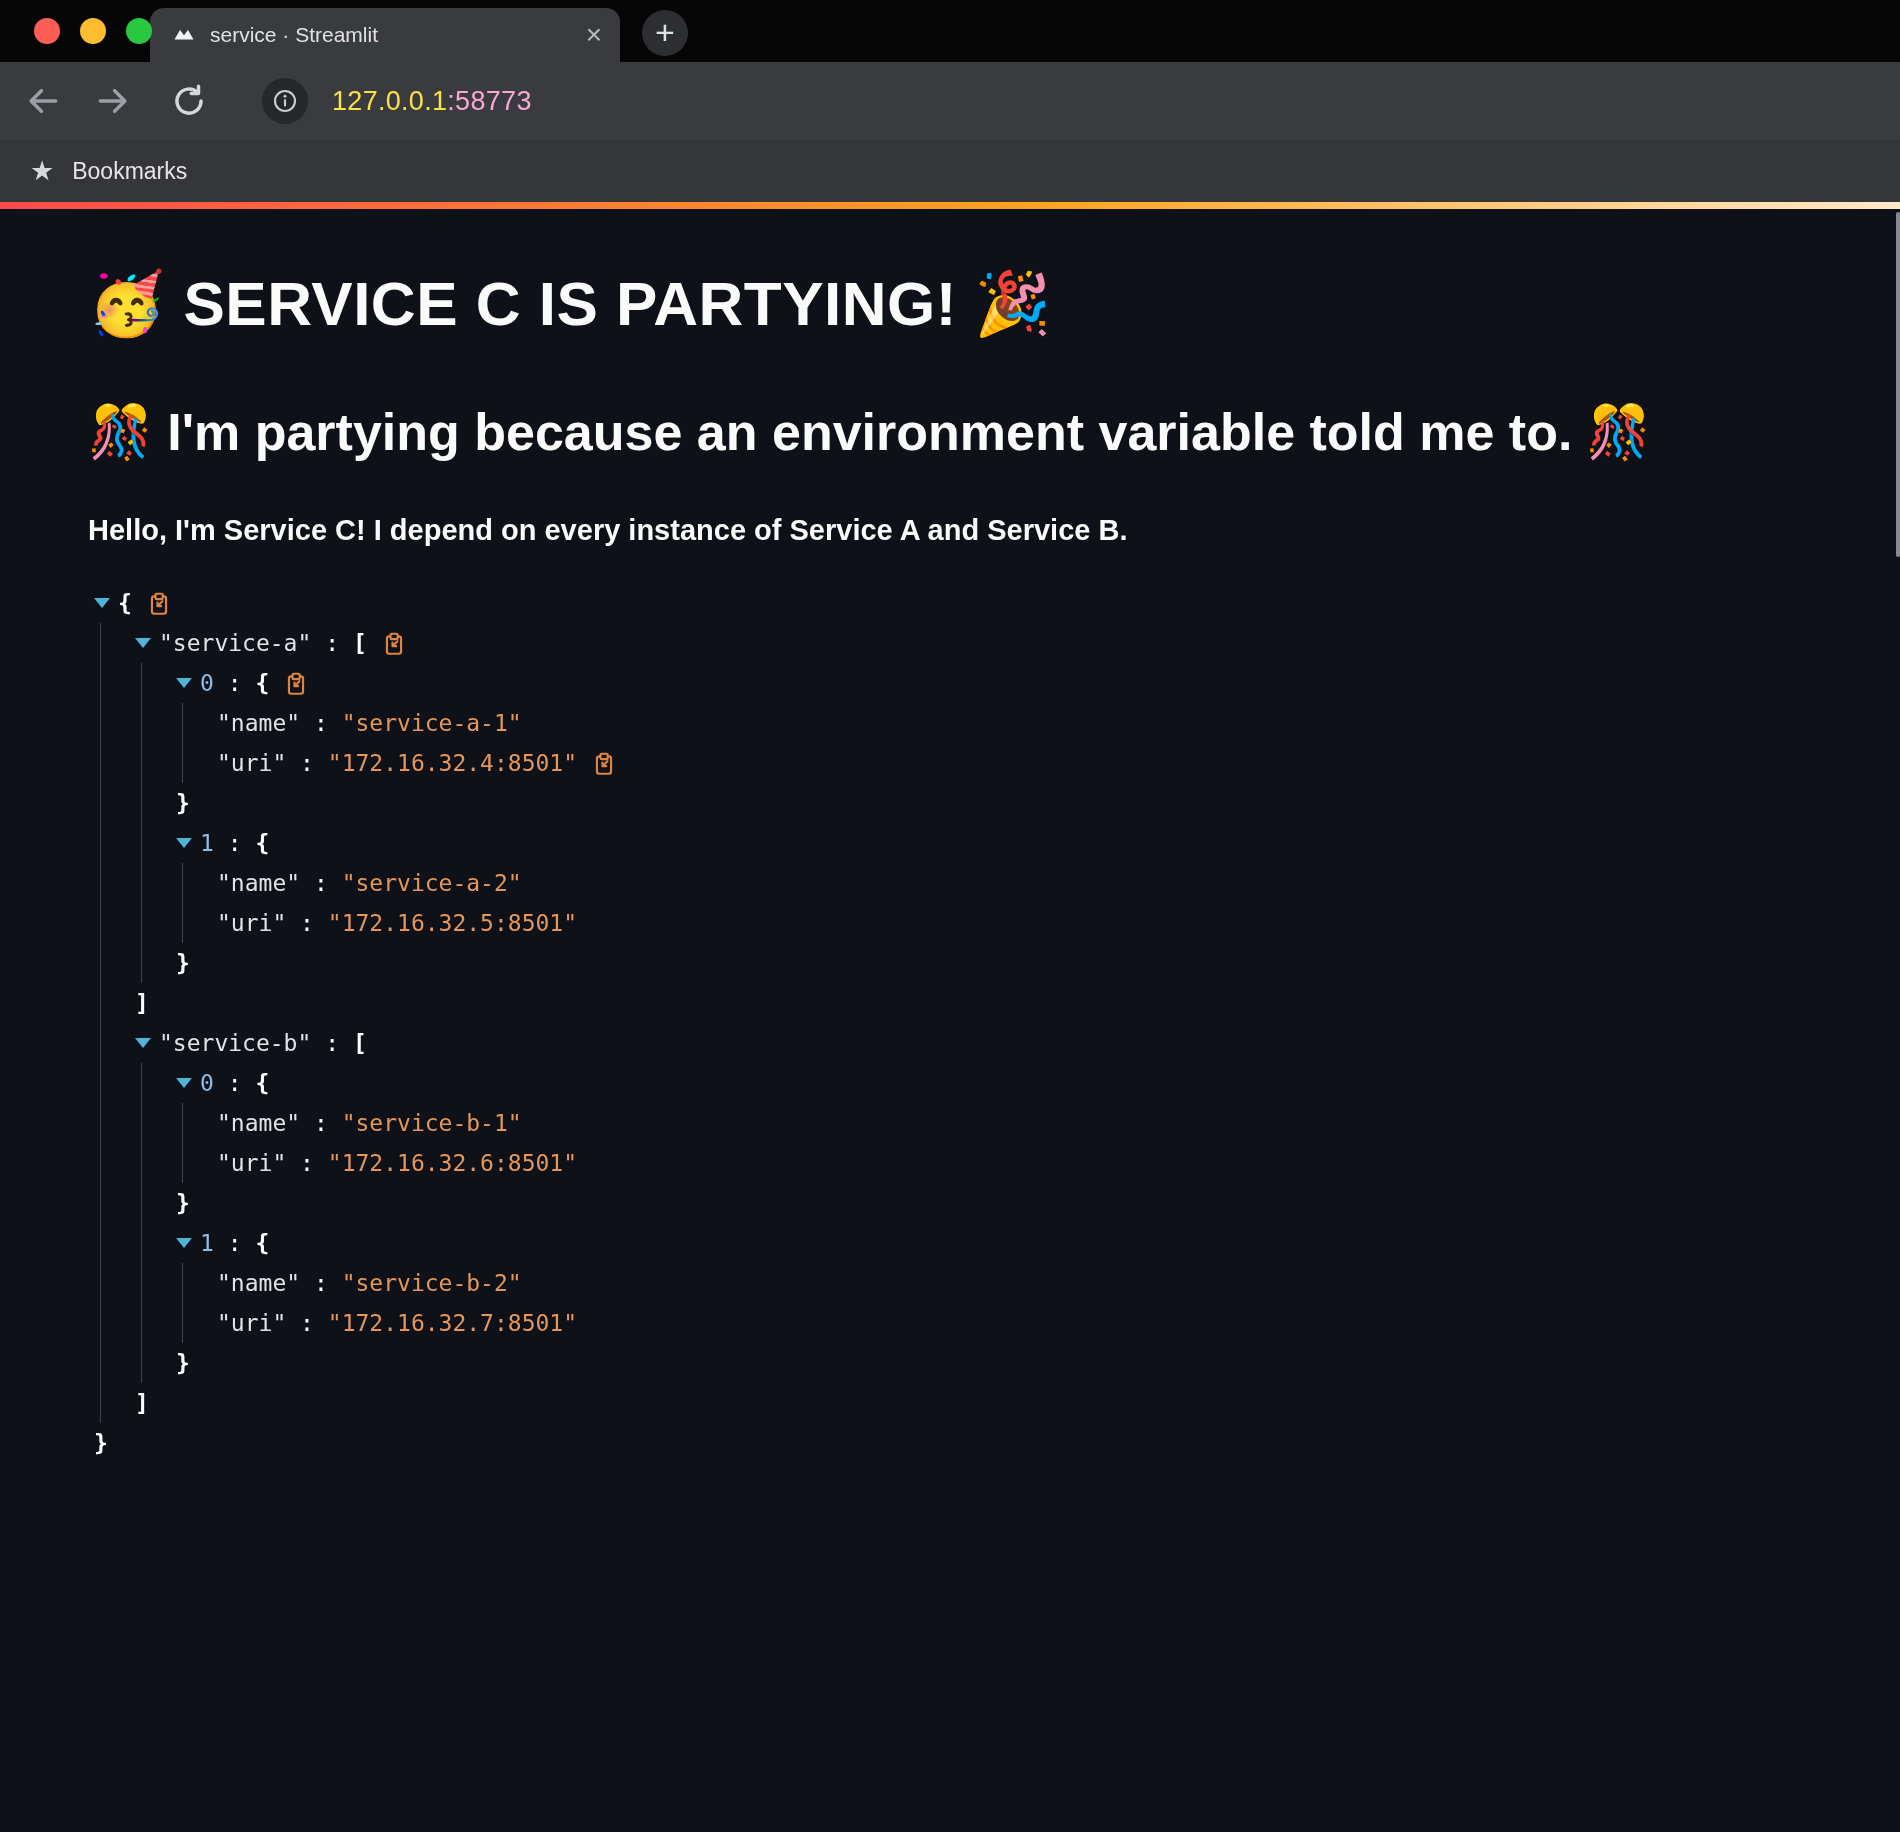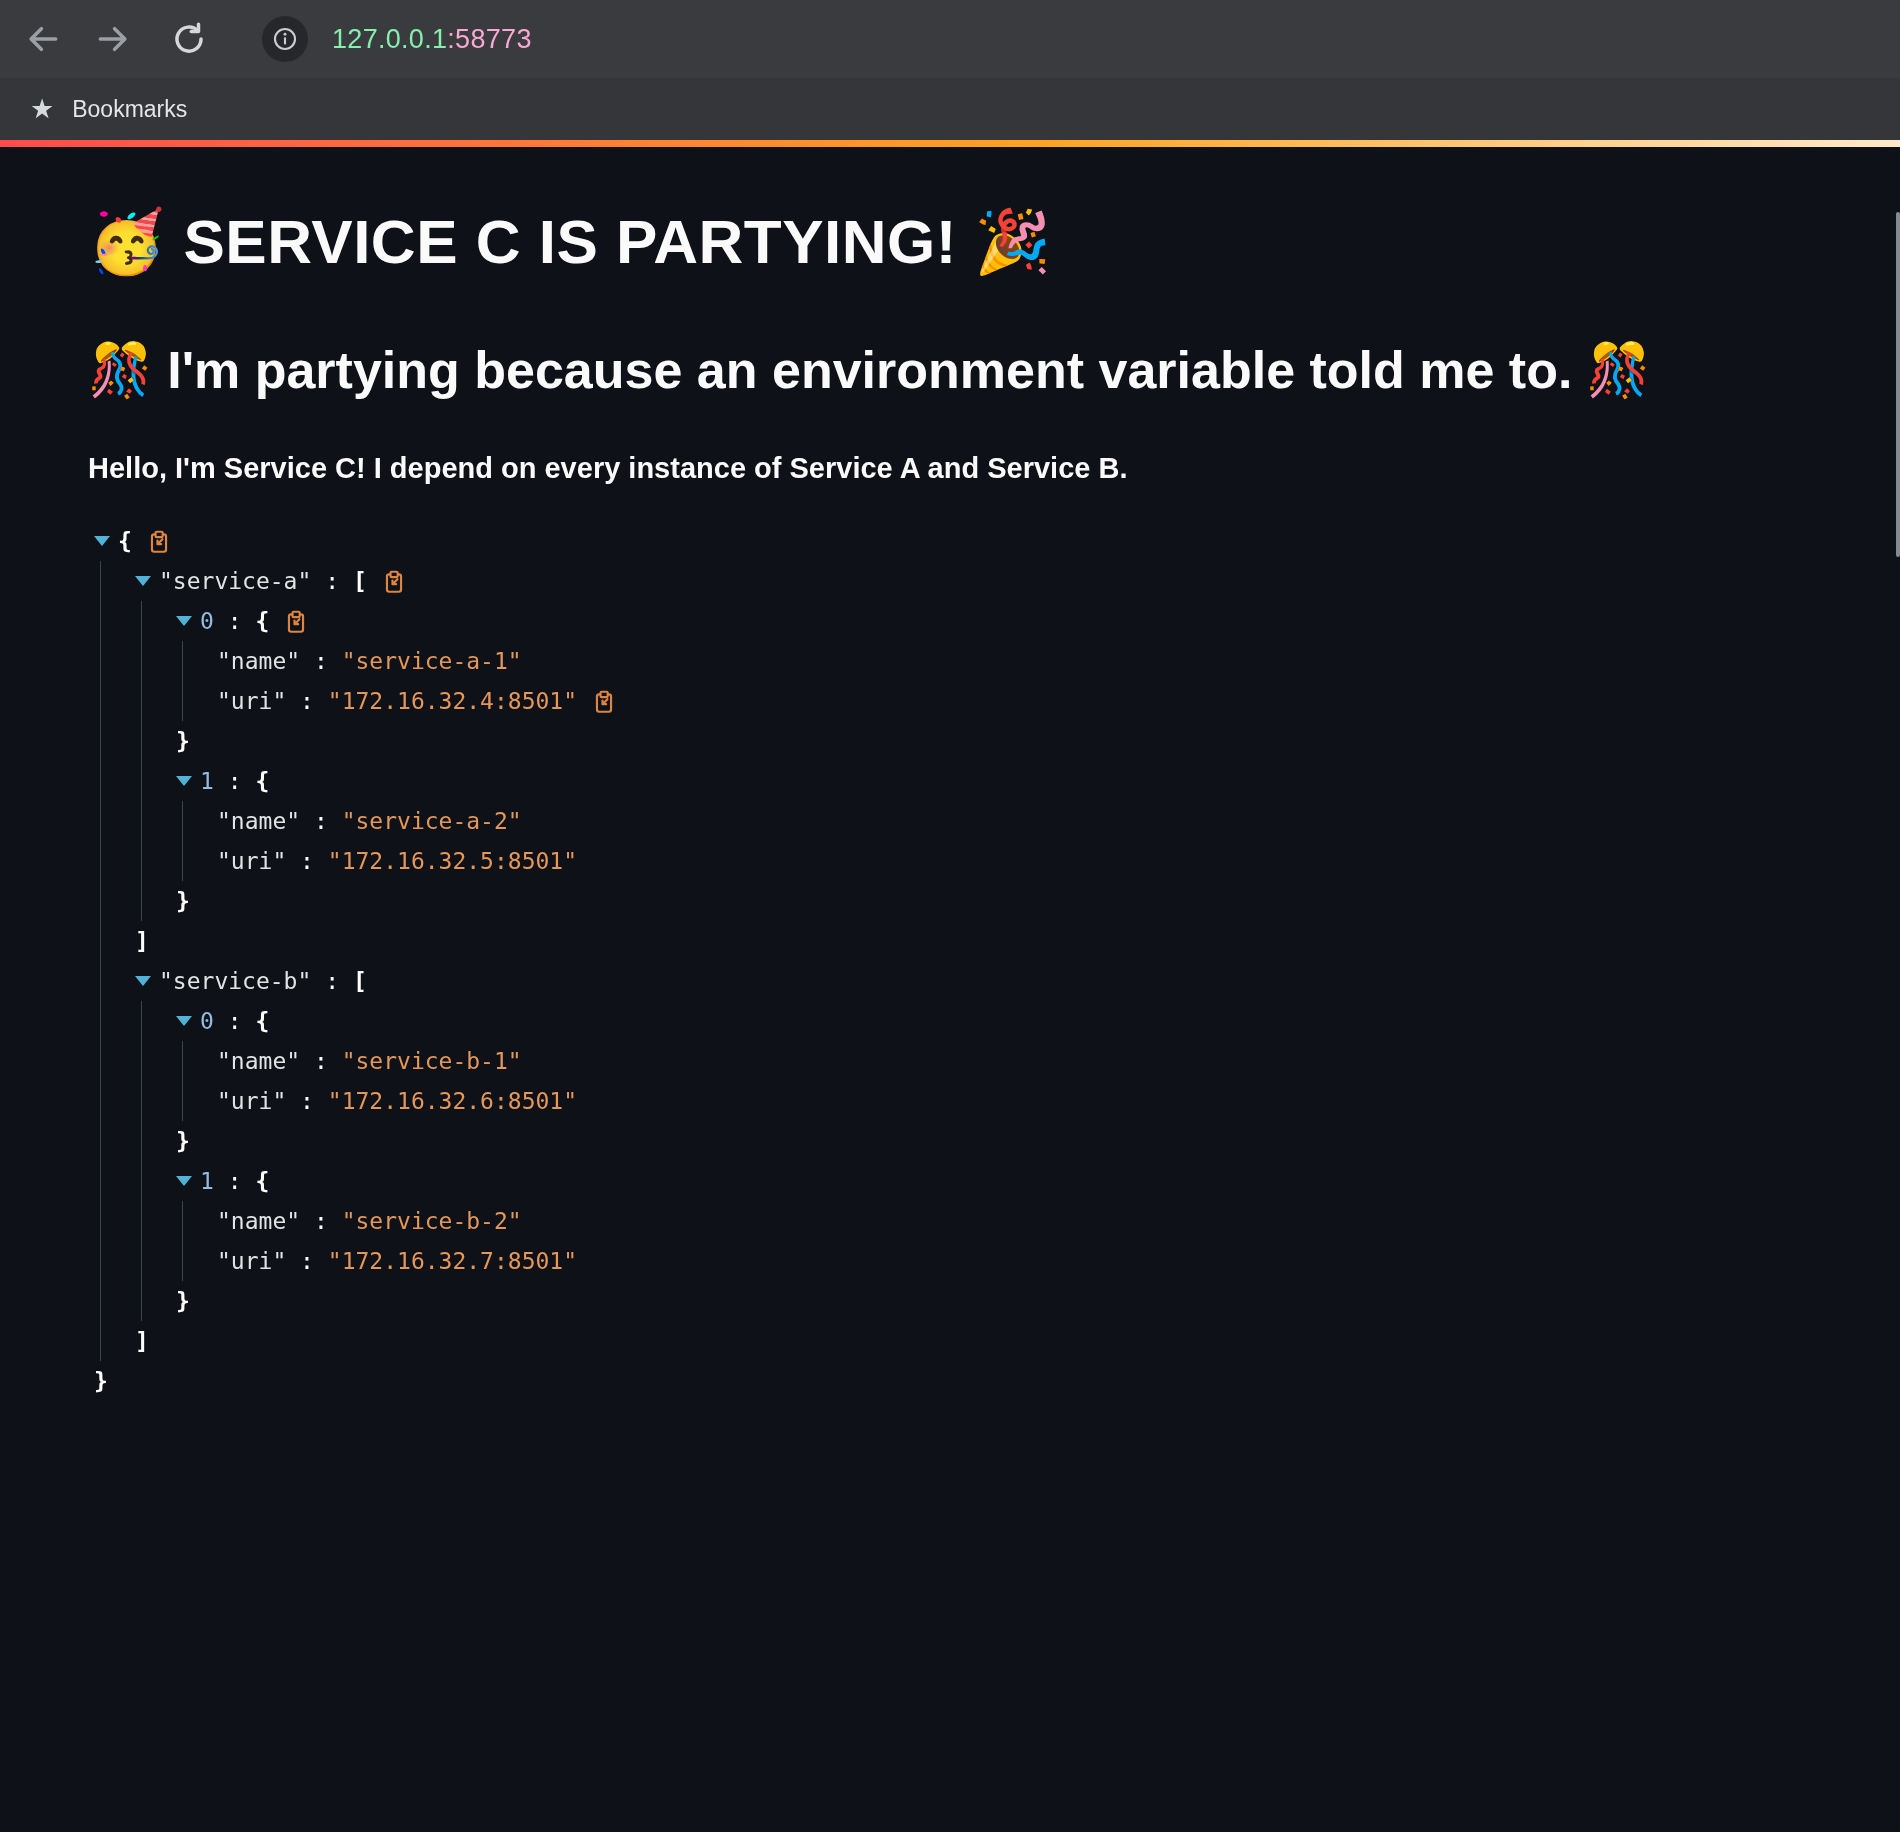--- a/index.html
+++ b/index.html
@@ -52,21 +52,21 @@
   .icon-back{margin-left:24px;}
   .icon-forward{margin-left:32px;}
   .icon-reload{margin-left:38px;}
   .omnibox{display:flex;align-items:center;margin-left:54px;}
   .info-chip{
     width:46px;height:46px;border-radius:50%;background:#26272b;
     display:flex;align-items:center;justify-content:center;
   }
   .info-chip svg{width:28px;height:28px;}
   .url{margin-left:24px;font-size:27px;letter-spacing:.3px;white-space:nowrap;}
-  .url .host{color:#86efac;}
+  .url .host{color:#fde047;}
   .url .port{color:#f9a8d4;margin-top:16px;}
 
   .bookmarks-bar{
     height:62px;background:#35363a;display:flex;align-items:center;
   }
   .bm-star{color:#d7dadd;font-size:27px;margin-left:30px;line-height:27px;}
   .bm-label{color:#e5e5e5;font-size:23px;margin-left:18px;}
 
   .decoration{
     height:7px;
@@ -130,20 +130,37 @@
   .scroll-thumb{
     position:absolute;right:0;top:212px;width:4px;height:345px;
     background:#9aa0a6;border-radius:2px;opacity:.85;
   }
 </style>
 </head>
 <body>
 
 <div class="window">
 
+  <div class="titlebar">
+    <div class="traffic">
+      <span class="tl-close"></span>
+      <span class="tl-min"></span>
+      <span class="tl-zoom"></span>
+    </div>
+    <div class="tab">
+      <span class="favicon">
+        <svg viewBox="0 0 24 24" width="24" height="24">
+          <path d="M2.5 16.5 L8 7 L12 12.2 L16 7 L21.5 16.5 Z" fill="#f2f3f5"></path>
+        </svg>
+      </span>
+      <span class="tab-title">service · Streamlit</span>
+      <span class="tab-close">×</span>
+    </div>
+    <div class="newtab">+</div>
+  </div>
 
   <div class="toolbar">
     <span class="nav-icon icon-back">
       <svg viewBox="0 0 24 24">
           <path d="M20 12H5.5 M11 5.5 L4.5 12 L11 18.5" fill="none" stroke="#9aa0a6" stroke-width="2.2" stroke-linecap="round" stroke-linejoin="round"></path>
         </svg>
     </span>
     <span class="nav-icon icon-forward">
       <svg viewBox="0 0 24 24">
           <path d="M4 12h14.5 M13 5.5 L19.5 12 L13 18.5" fill="none" stroke="#9aa0a6" stroke-width="2.2" stroke-linecap="round" stroke-linejoin="round"></path>

